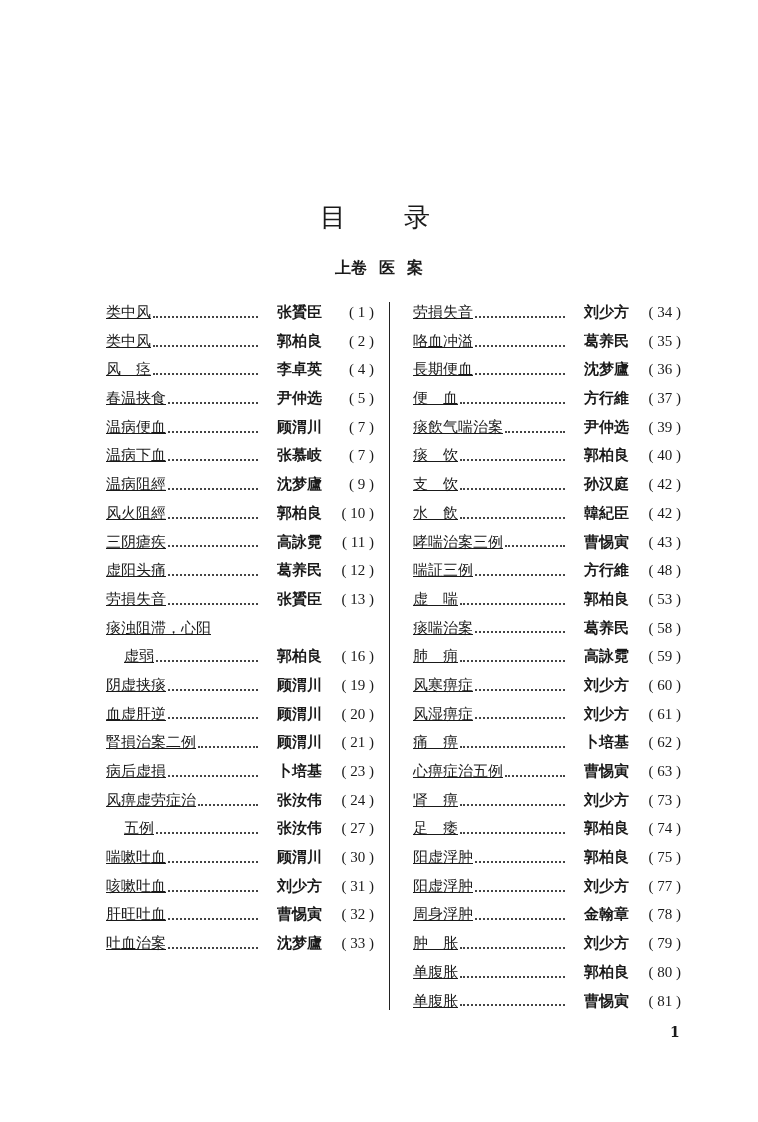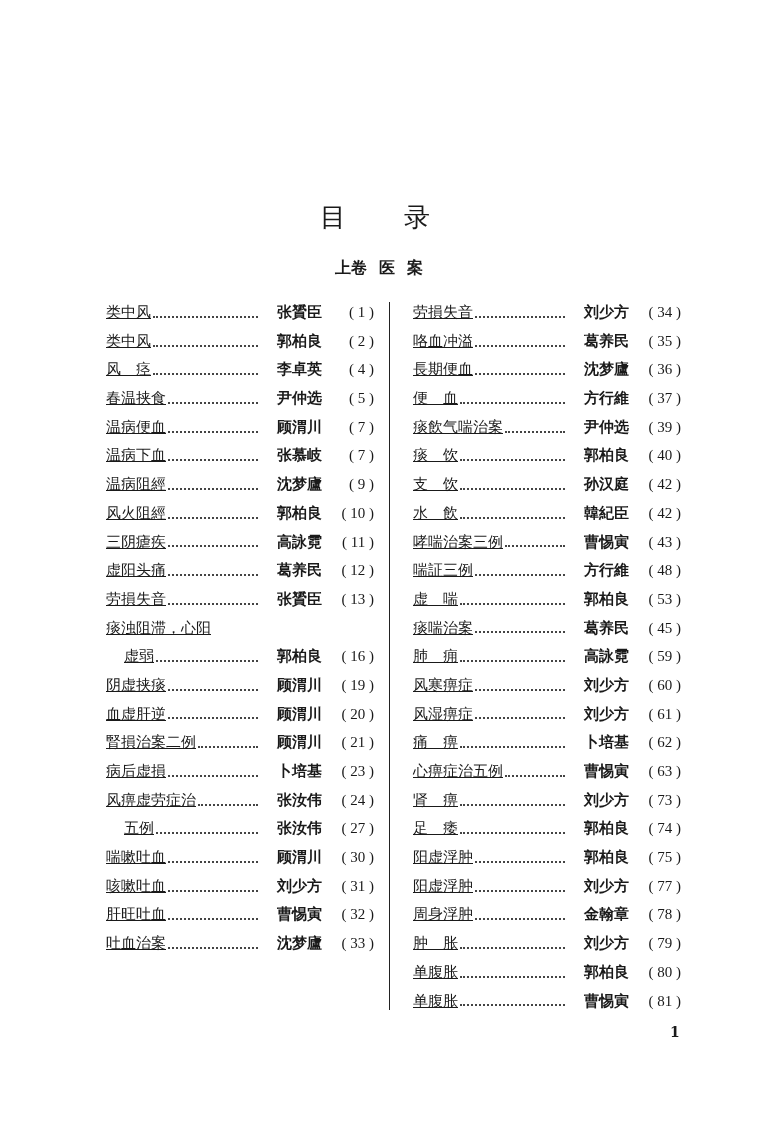--- a/index.html
+++ b/index.html
@@ -265,21 +265,21 @@
     <div class="row">
       <span class="title">虚　喘</span>
       <span class="leader"></span>
       <span class="author">郭柏良</span>
       <span class="page">( 53 )</span>
     </div>
     <div class="row">
       <span class="title">痰喘治案</span>
       <span class="leader"></span>
       <span class="author">葛养民</span>
-      <span class="page">( 45 )</span>
+      <span class="page">( 58 )</span>
     </div>
     <div class="row">
       <span class="title">肺　痈</span>
       <span class="leader"></span>
       <span class="author">高詠霓</span>
       <span class="page">( 59 )</span>
     </div>
     <div class="row">
       <span class="title">风寒痹症</span>
       <span class="leader"></span>

